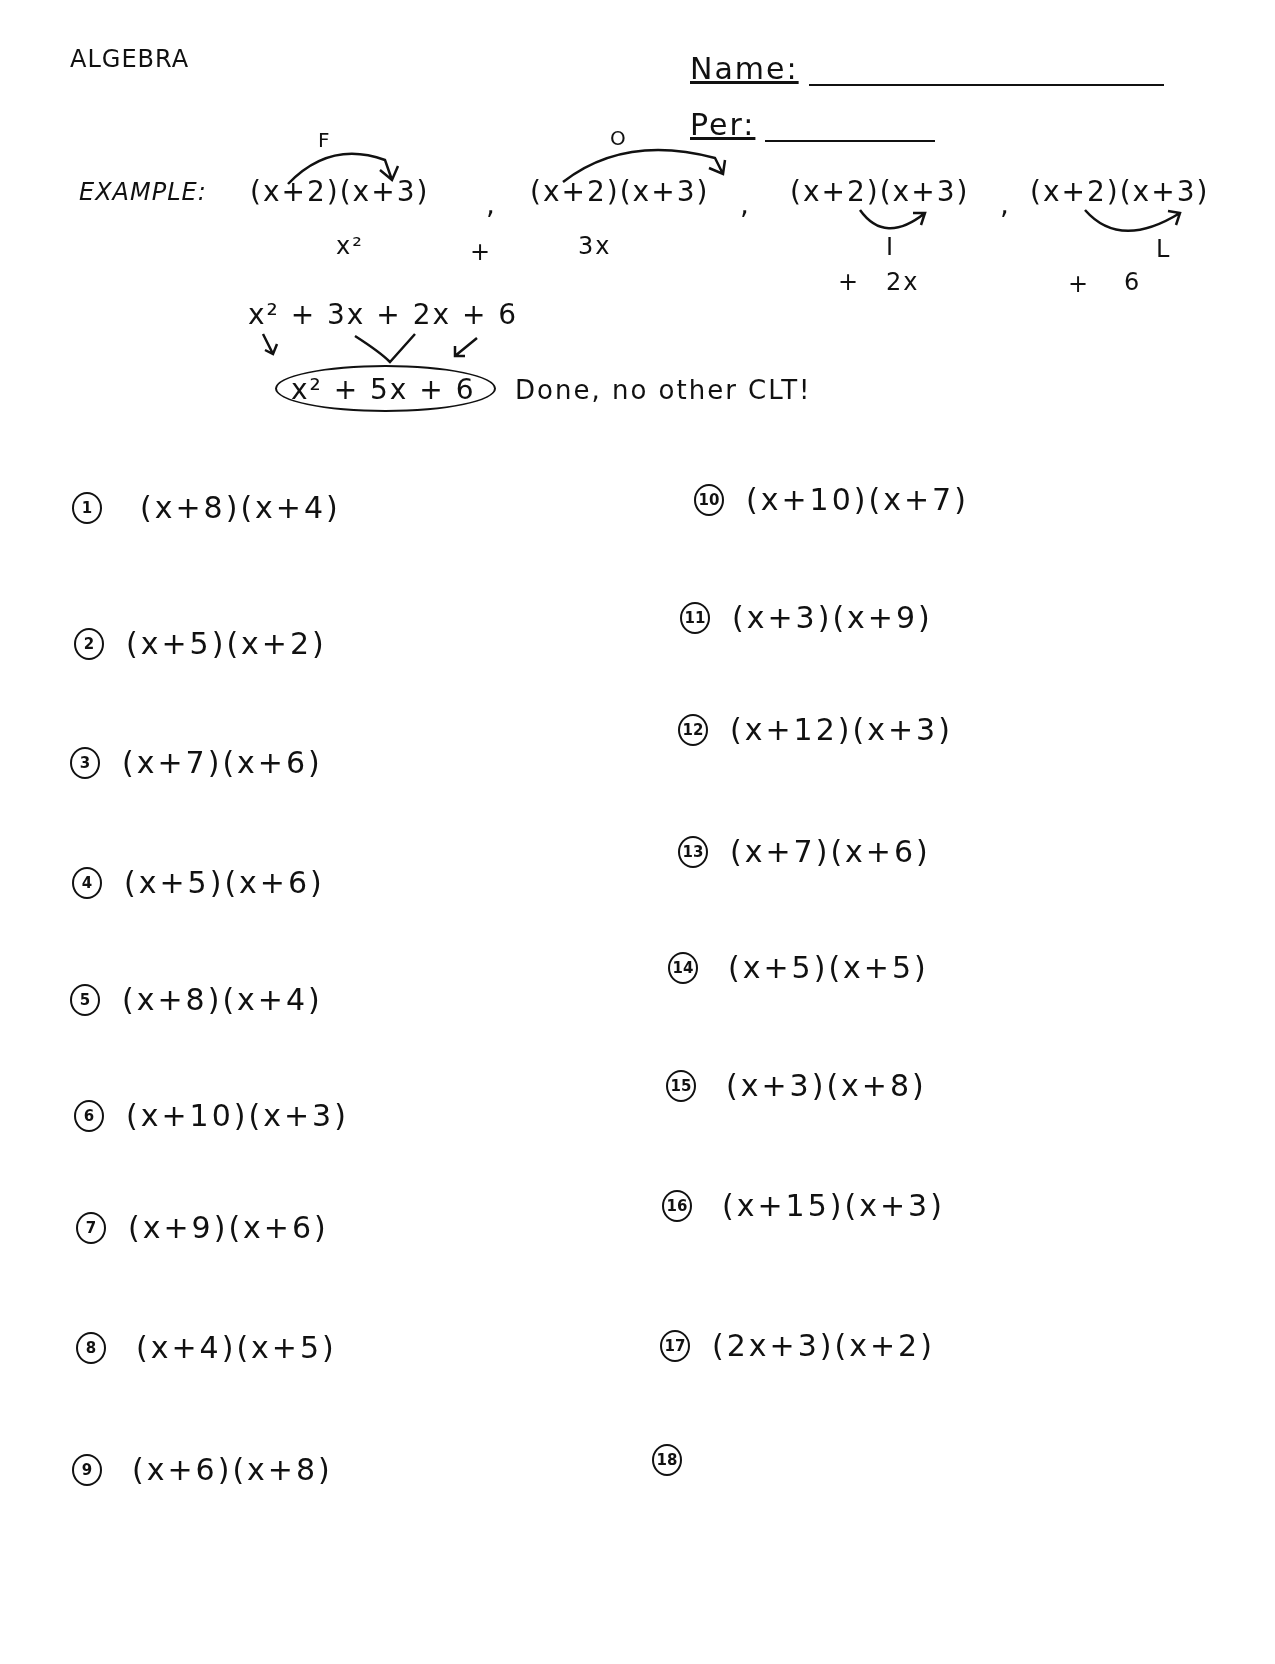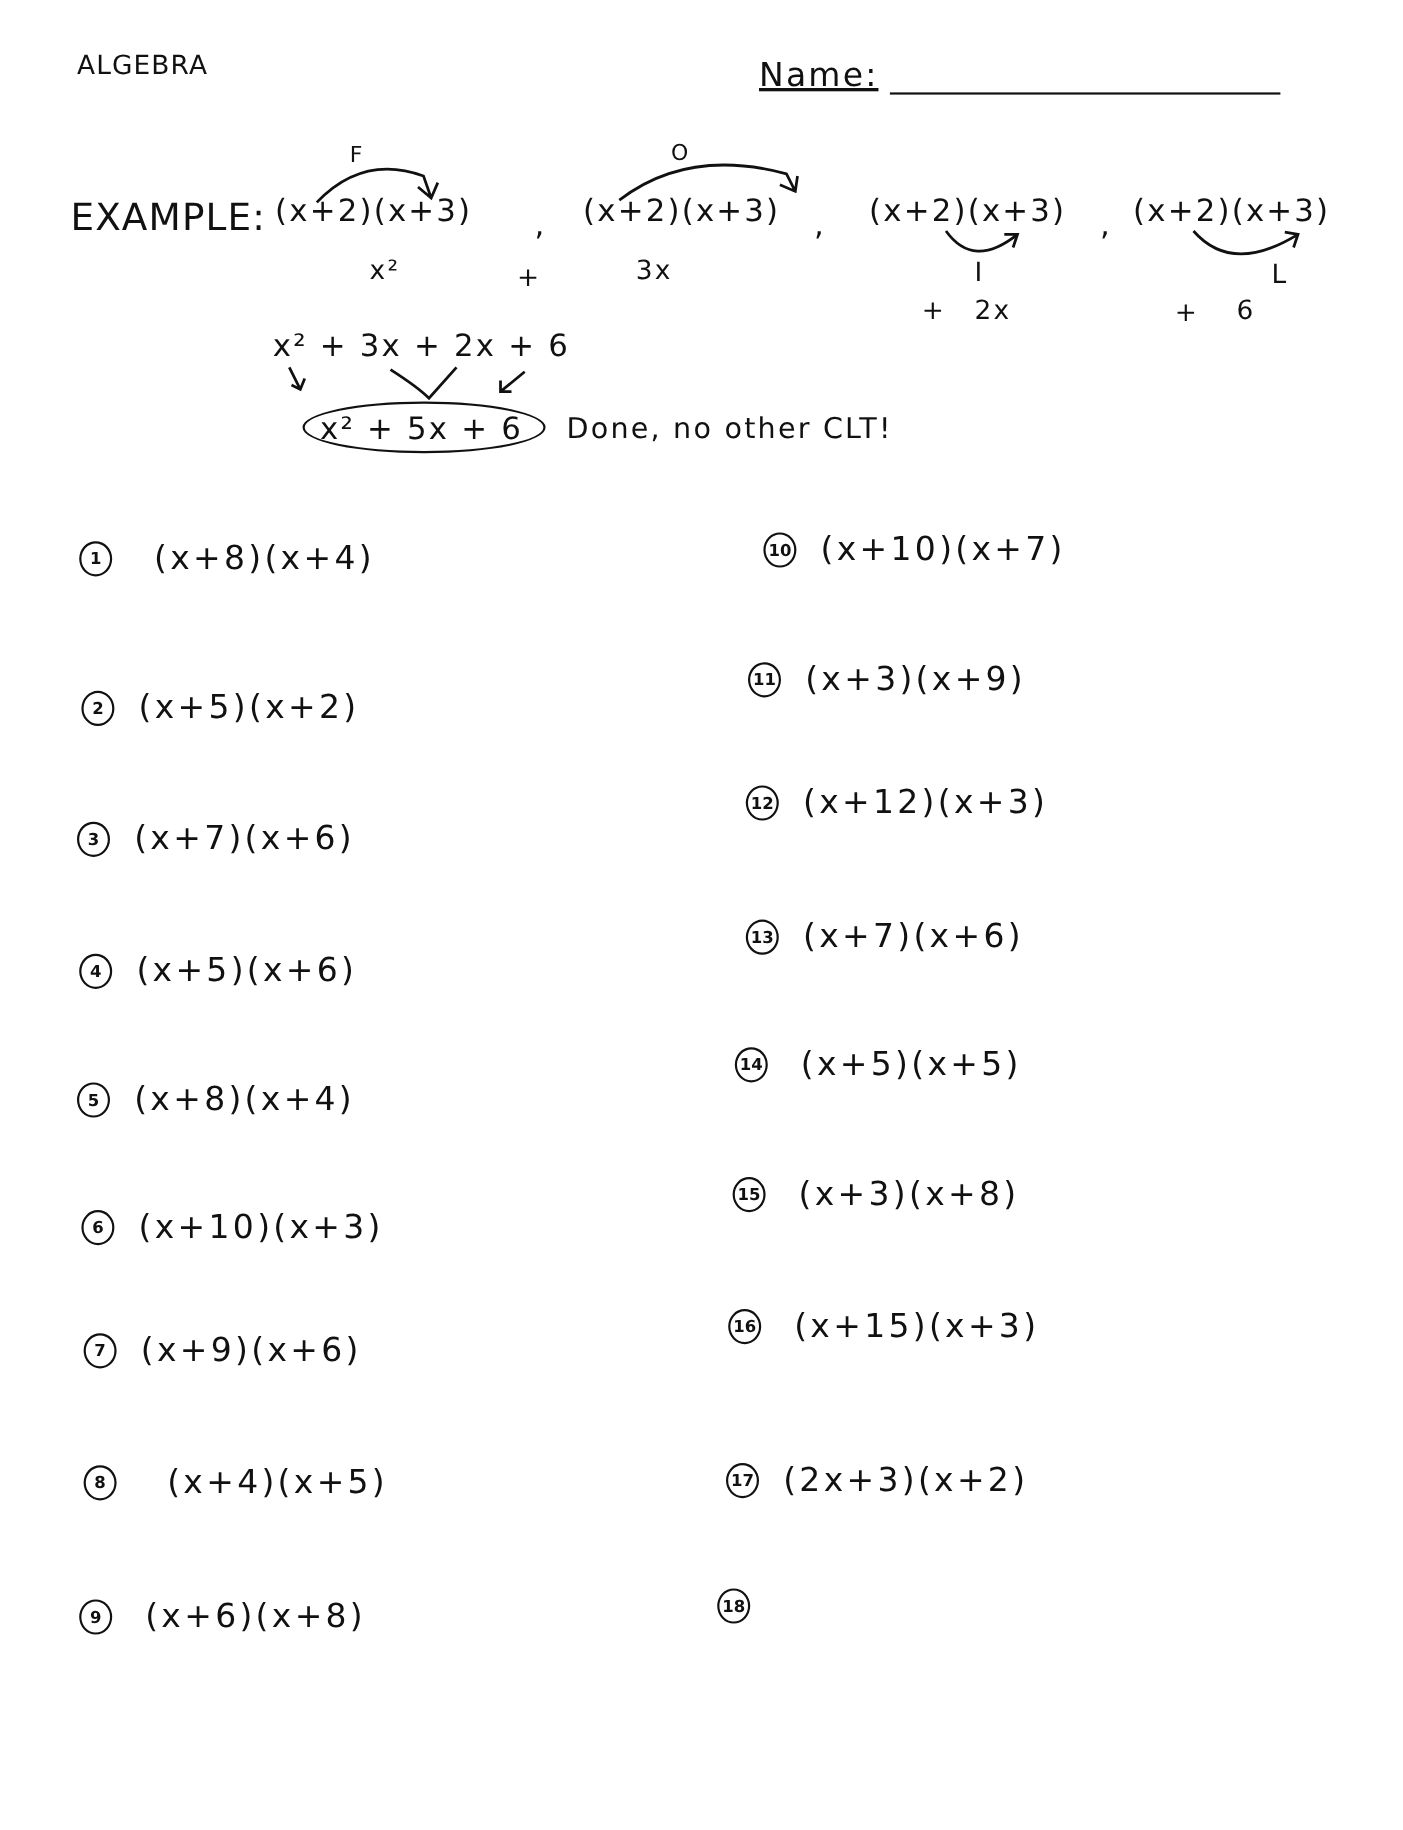--- a/index.html
+++ b/index.html
@@ -6,21 +6,21 @@
     body { width: 1275px; height: 1664px; position: relative; overflow: hidden;
            font-family: "DejaVu Sans", sans-serif; color: #111; }
     .abs { position: absolute; white-space: nowrap; }
     .hand { font-family: "DejaVu Sans", sans-serif; letter-spacing: 2px; }
     .hdr { font-size: 24px; letter-spacing: 1px; }
     .title-block { left: 70px; top: 38px; text-align: right; }
     .title-line { display: block; line-height: 42px; }
     .name-block { left: 690px; top: 30px; font-size: 30px; }
     .field-row { display: flex; align-items: flex-end; height: 56px; text-decoration: underline; }
     .field-line { border-bottom: 2px solid #111; margin-left: 10px; height: 30px; }
-    .example-label { left: 64px; top: 178px; font-size: 34px; letter-spacing: 1px; }
+    .example-label { left: 79px; top: 178px; font-size: 24px; letter-spacing: 1px; font-style: italic; }
     .ex { font-size: 28px; }
     .ex-letter { font-size: 20px; }
     .ex-term { font-size: 24px; }
     .sum { font-size: 28px; }
     .answer-wrap { left: 275px; top: 365px; }
     .answer-oval { border: 2px solid #111; border-radius: 50%; padding: 6px 18px 4px 14px;
                    font-size: 28px; letter-spacing: 2px; display: inline-block; }
     .done-note { left: 515px; top: 375px; font-size: 26px; }
     .problem { display: flex; align-items: center; }
     .circ { display: inline-flex; align-items: center; justify-content: center;
@@ -34,20 +34,24 @@
 <body>
 
 <div class="abs hand hdr title-block">
   <span class="title-line">ALGEBRA</span>
 </div>
 
 <div class="abs hand name-block">
   <div class="field-row">
     <span>Name:</span>
     <span class="field-line" style="width:355px"></span>
+  </div>
+  <div class="field-row">
+    <span>Per:</span>
+    <span class="field-line" style="width:170px"></span>
   </div>
 </div>
 
 <div class="abs hand example-label">EXAMPLE:</div>
 
 <div class="abs hand ex-letter" style="left:318px;top:128px">F</div>
 <svg class="arc" style="left:280px;top:140px" width="130" height="50">
     <path d="M8 44 Q 50 0 105 20 L 112 40 M 100 30 L 112 40 L 118 26"></path>
   </svg>
 <div class="abs hand ex" style="left:250px;top:175px">(x+2)(x+3)</div>
@@ -114,21 +118,21 @@
 <div class="abs hand problem" style="left:74px;top:1098px">
     <span class="circ">6</span>
     <span class="expr">(x+10)(x+3)</span>
   </div>
 <div class="abs hand problem" style="left:76px;top:1210px">
     <span class="circ">7</span>
     <span class="expr">(x+9)(x+6)</span>
   </div>
 <div class="abs hand problem" style="left:76px;top:1330px">
     <span class="circ">8</span>
-    <span class="expr" style="margin-left:24px">(x+4)(x+5)</span>
+    <span class="expr" style="margin-left:8px">(x+4)(x+5)</span>
   </div>
 <div class="abs hand problem" style="left:72px;top:1452px">
     <span class="circ">9</span>
     <span class="expr" style="margin-left:8px">(x+6)(x+8)</span>
   </div>
 
 <div class="abs hand problem" style="left:694px;top:482px">
     <span class="circ">10</span>
     <span class="expr">(x+10)(x+7)</span>
   </div>

